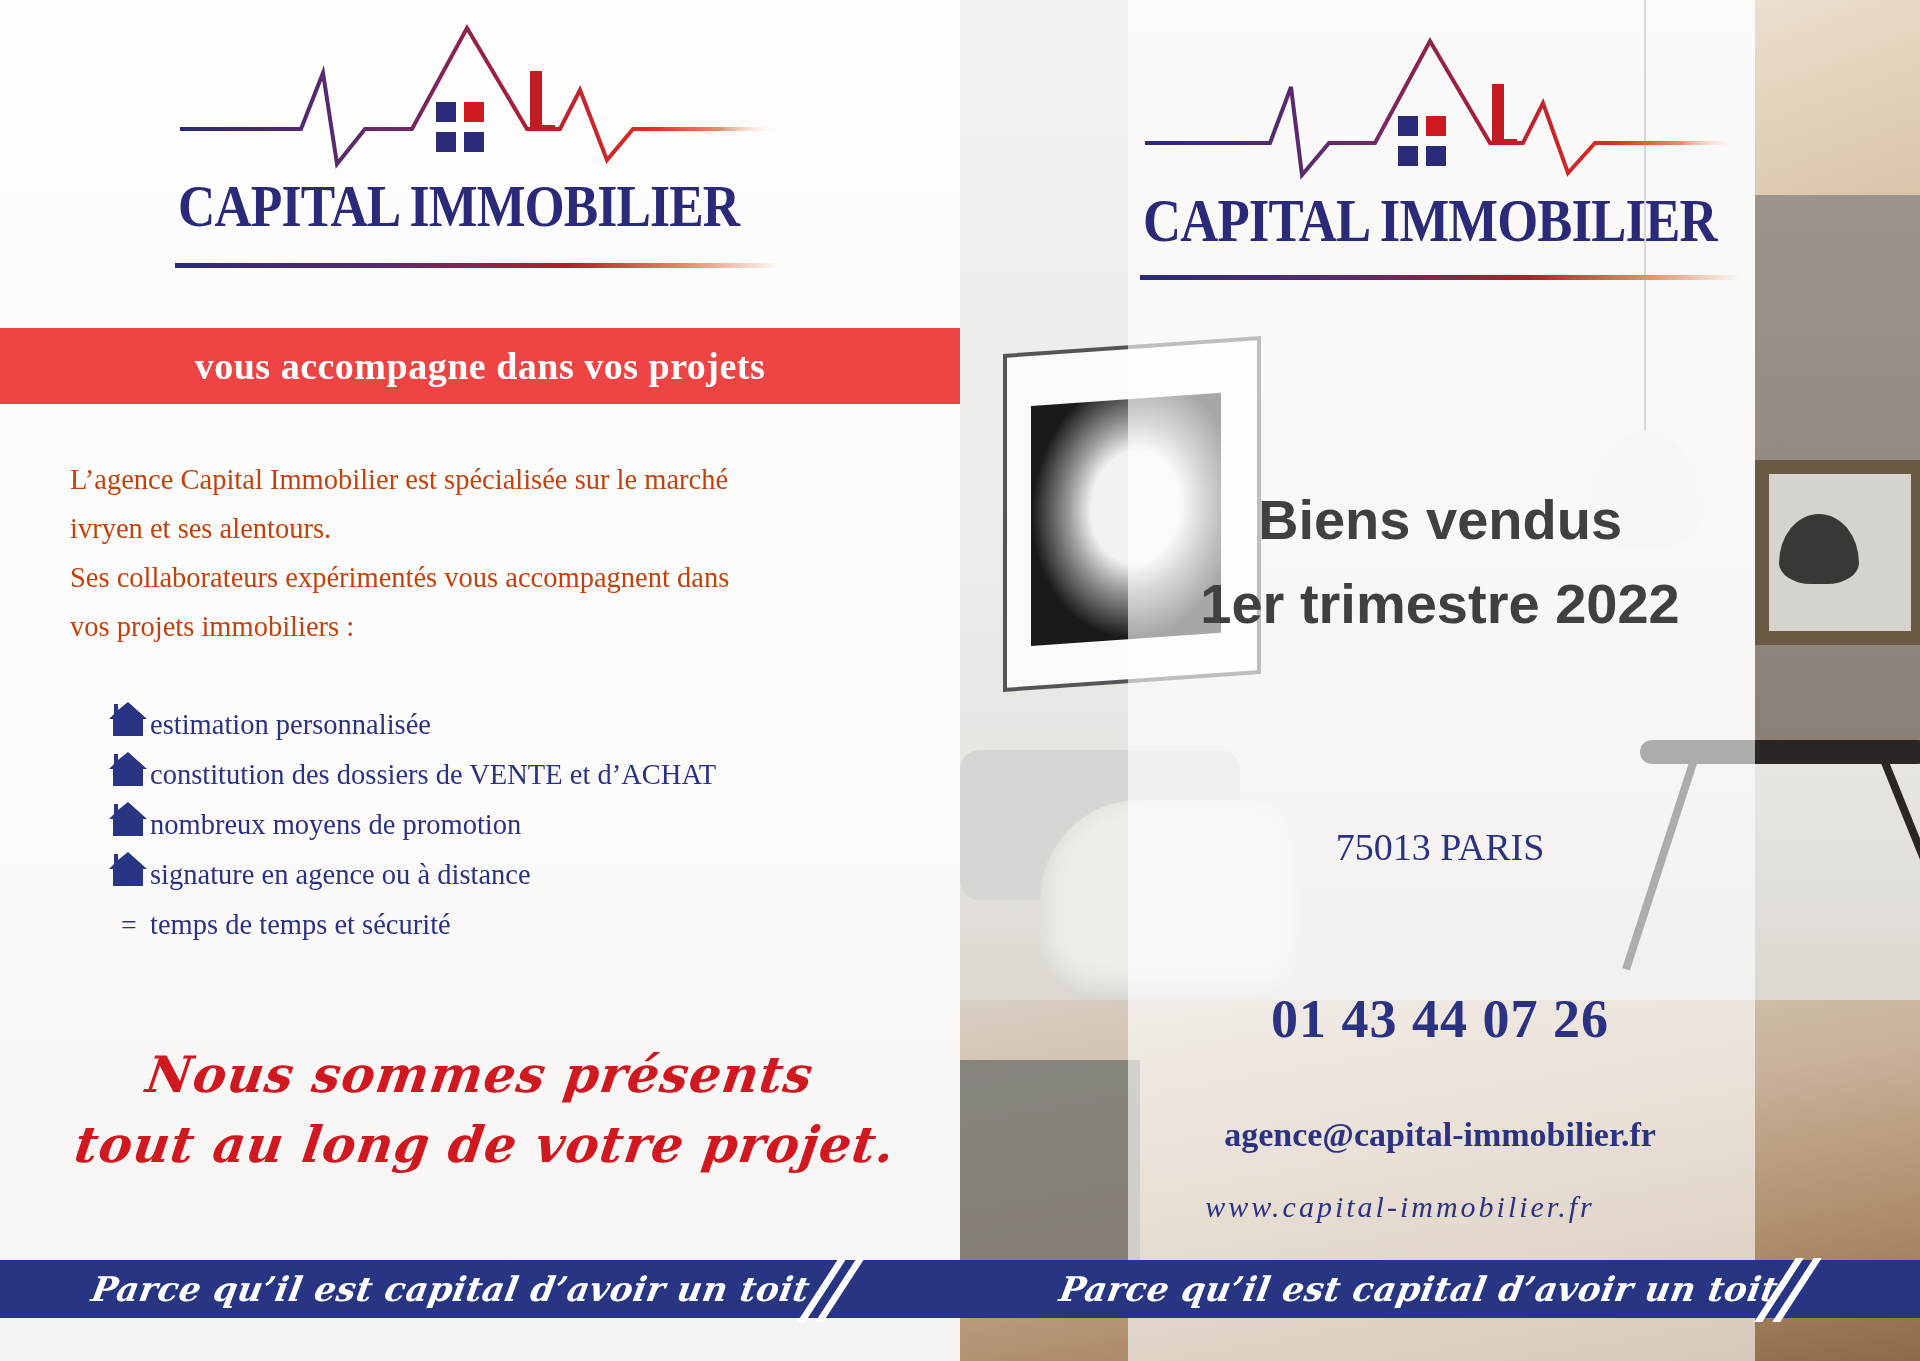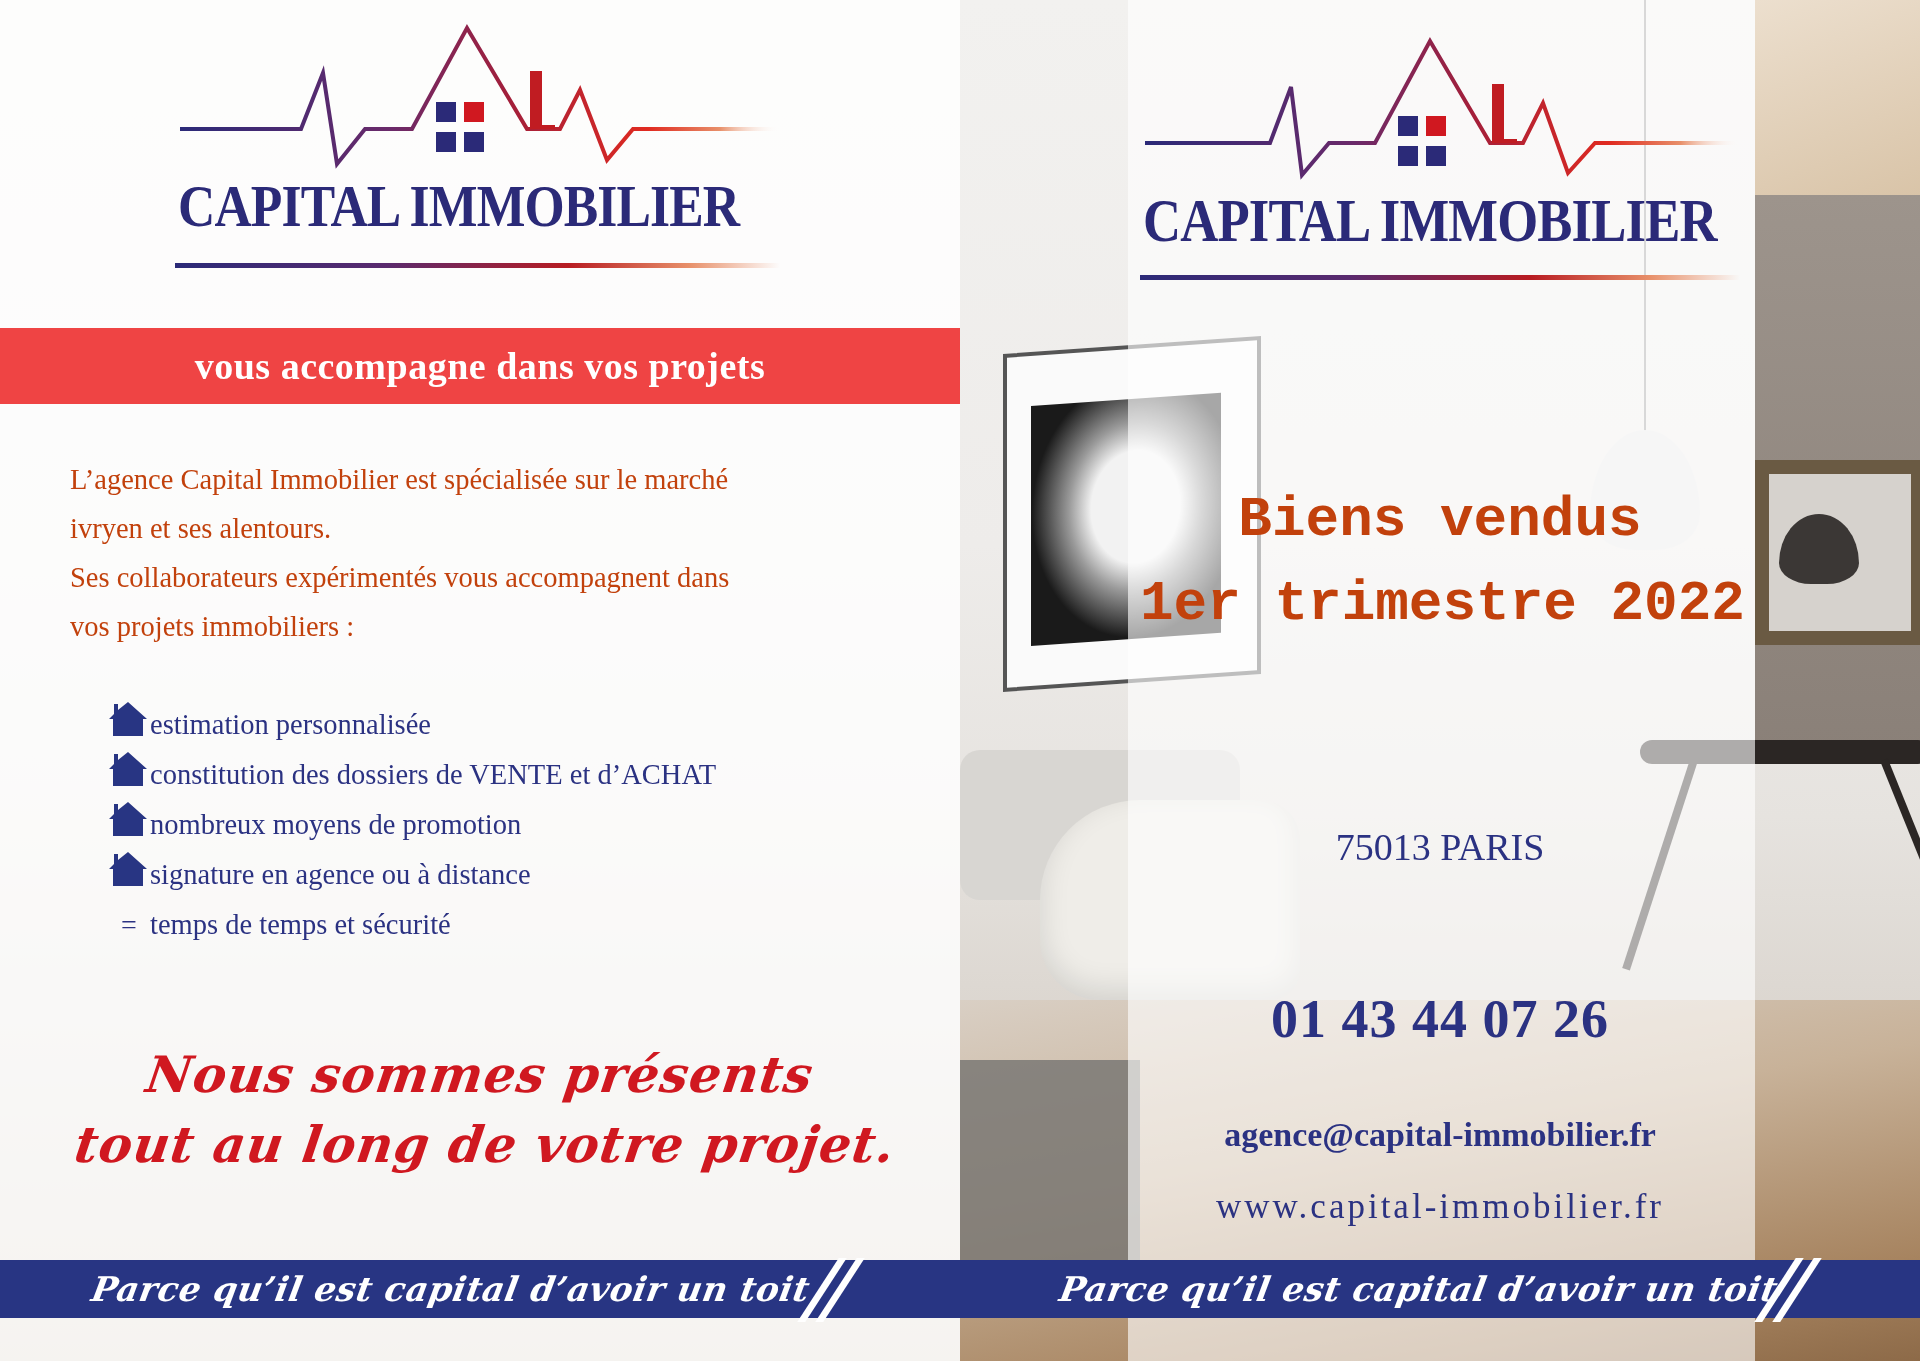--- a/index.html
+++ b/index.html
@@ -44,26 +44,26 @@
   .bullets .house { width: 40px; height: 36px; margin-right: 2px; position: relative; top: -6px; }
   .bullets .eq { width: 42px; text-align: center; font-size: 28px; }
 
   .script { position: absolute; left: 80px; top: 1040px; width: 790px; text-align: center; color: #d01820; font-family: "DejaVu Serif", serif; font-style: italic; font-weight: bold; font-size: 50px; line-height: 70px; letter-spacing: 1px; transform: skewX(-8deg); }
   .script div { white-space: nowrap; }
 
   .footer-band { position: absolute; top: 1260px; height: 58px; background: #283583; color: #fff; }
   .footer-band .slogan { position: absolute; top: 0; line-height: 58px; font-family: "DejaVu Serif", serif; font-style: italic; font-weight: bold; font-size: 34px; white-space: nowrap; transform: skewX(-10deg); letter-spacing: 0.5px; }
   .stripe { position: absolute; top: 1258px; width: 8px; height: 64px; background: #fff; transform: skewX(-33deg); }
 
-  .right-title { position: absolute; left: 1140px; top: 478px; width: 600px; text-align: center; color: #c2410c; font-weight: bold; font-size: 56px; line-height: 84px; font-family: Liberation Mono, monospace; }
+  .right-title { position: absolute; left: 1140px; top: 478px; width: 600px; text-align: center; color: #404040; font-weight: bold; font-size: 56px; line-height: 84px; font-family: Liberation Sans, sans-serif; }
   .right-title div { white-space: nowrap; }
   .address { position: absolute; left: 1140px; top: 820px; width: 600px; text-align: center; color: #2b3282; font-size: 38px; line-height: 54px; font-family: "Liberation Serif", "DejaVu Serif", serif; }
   .phone { position: absolute; left: 1140px; top: 984px; width: 600px; text-align: center; color: #2b3282; font-weight: bold; font-size: 54px; line-height: 70px; letter-spacing: 1px; font-family: Liberation Serif, serif; }
   .email { position: absolute; left: 1140px; top: 1110px; width: 600px; text-align: center; color: #2b3282; font-weight: bold; font-size: 34px; line-height: 50px; }
-  .website { position: absolute; left: 1140px; top: 1182px; width: 600px; text-align: center; color: #2b3282; font-size: 35px; line-height: 50px; letter-spacing: 3px; }
+  .website { position: absolute; left: 1100px; top: 1182px; width: 600px; text-align: center; color: #2b3282; font-size: 30px; line-height: 50px; letter-spacing: 3px; font-style: italic; }
 </style>
 </head>
 <body>
 
 <div class="bg">
   <div class="wall"></div>
   <div class="ceiling"></div>
   <div class="darkwall"></div>
   <div class="lampcord"></div>
   <div class="lamp"></div>

